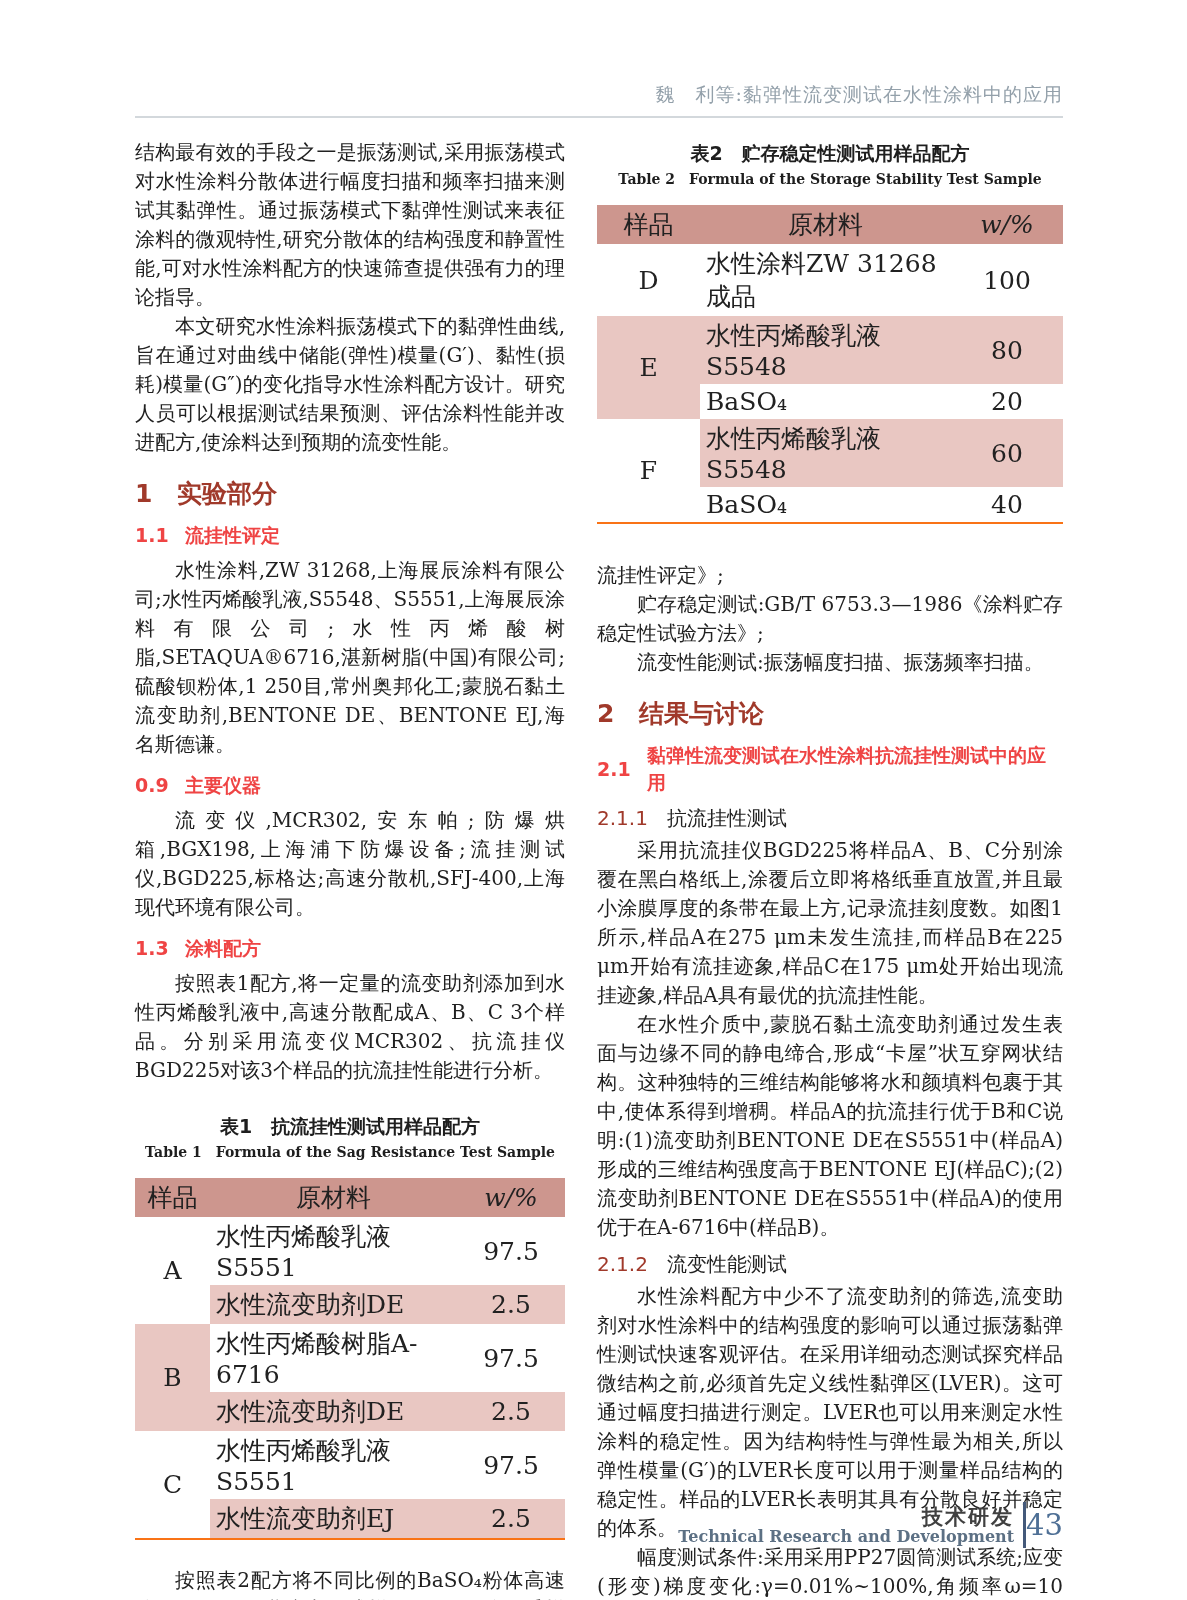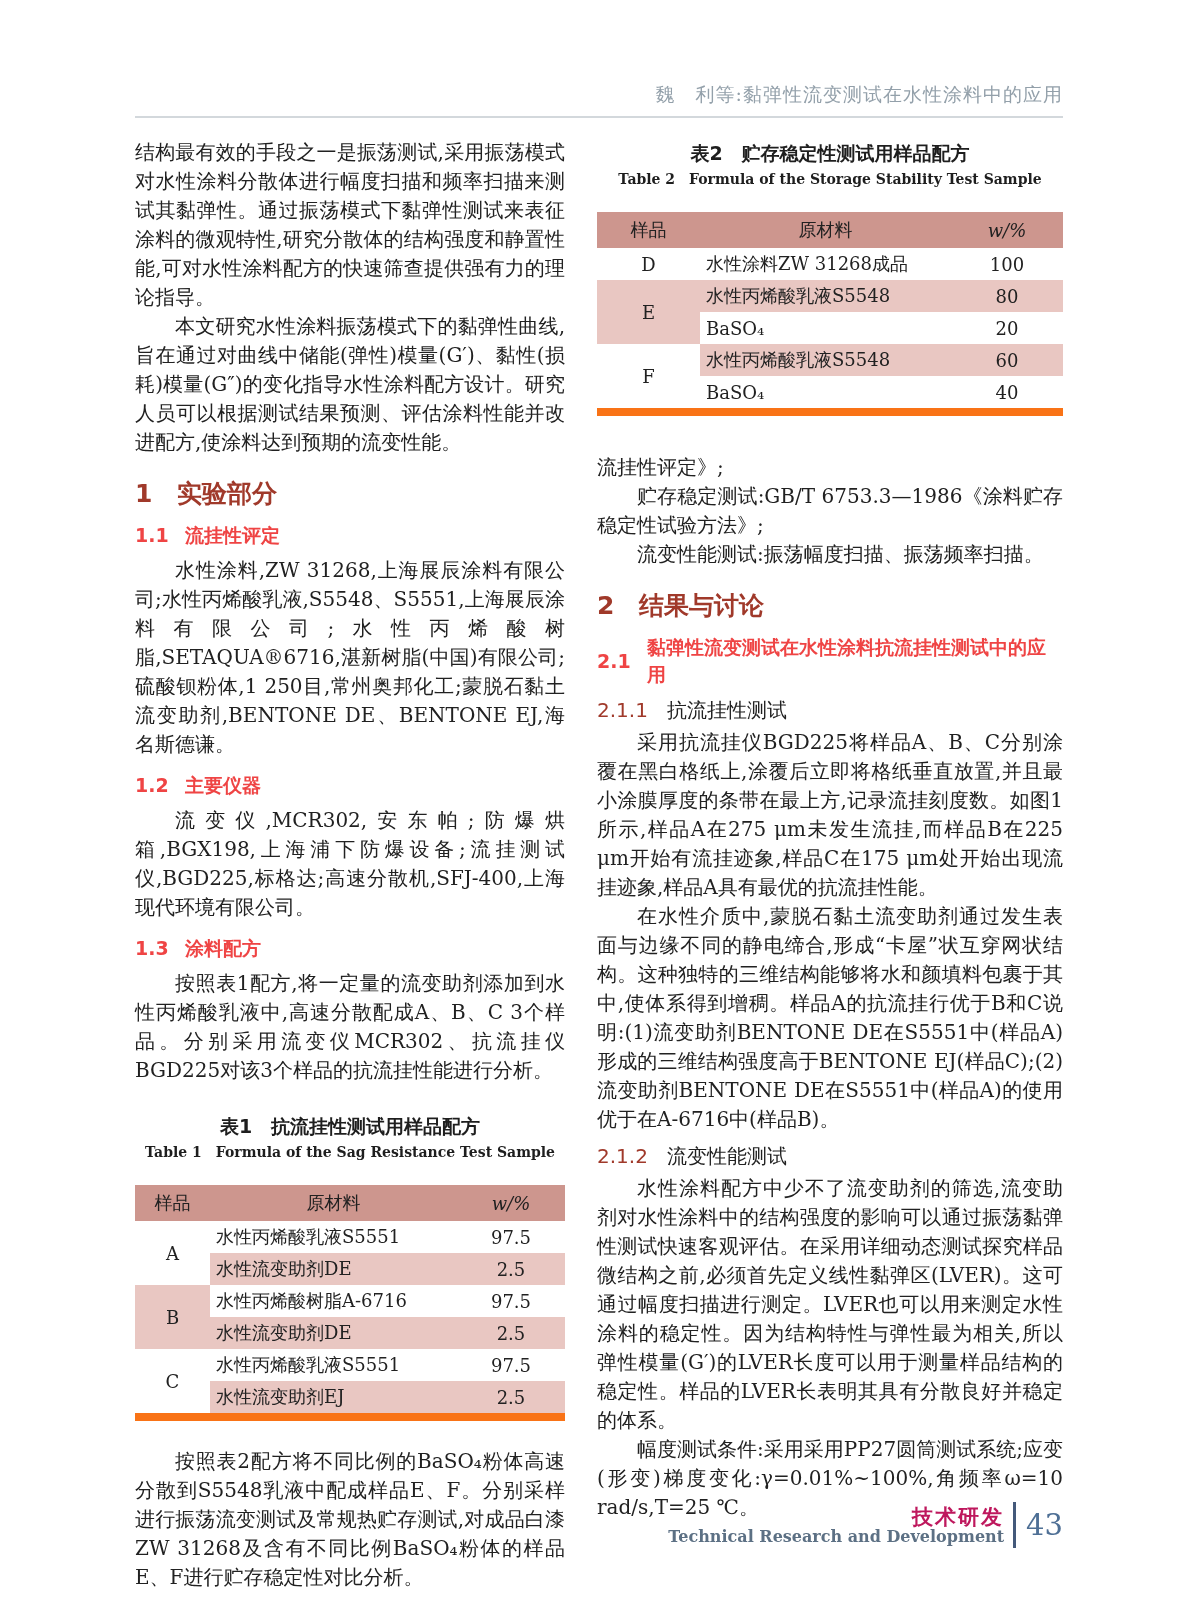--- a/index.html
+++ b/index.html
@@ -44,41 +44,41 @@
         font-size:20px; line-height:28px; }
   .h3 .num { width:70px; flex-shrink:0; color:#a0392a;
              font-family:"DejaVu Sans","Liberation Sans",sans-serif; }
   .h3 .title { color:#212121; }
 
   
   .tcap-zh { text-align:center; font-family:"DejaVu Sans","Liberation Sans",sans-serif;
              font-weight:bold; font-size:19px; line-height:26px; color:#1e1e1e; }
   .tcap-en { text-align:center; font-weight:bold; font-size:14px; line-height:27px; color:#1e1e1e; }
   .tcap-zh.mt-table { margin-top:28px; }
-  .ftable { width:100%; border-collapse:collapse; margin-top:19px; font-size:18px;
-            border-bottom:8px solid #f97316; }
+  .ftable { width:100%; border-collapse:collapse; margin-top:12px; font-size:25px;
+            border-bottom:2px solid #f97316; }
   .ftable td { padding:3px 6px; height:26px; vertical-align:middle; }
   .c-dark  { background:#cd968e; }
   .c-pink  { background:#e9c7c2; }
   .c-white { background:#ffffff; }
   .center { text-align:center; }
   .mat { text-align:left; padding-left:14px; }
   .ital { font-style:italic; }
   .thead td { height:30px; }
   .t1 .col-sample { width:75px; }  .t1 .col-value { width:108px; }
   .t2 .col-sample { width:103px; } .t2 .col-value { width:112px; }
 
   
   .footer { position:absolute; right:124px; bottom:52px; display:flex; align-items:center; }
   .footer-text { text-align:right; padding-right:9px; }
   .footer-zh { font-family:"DejaVu Sans","Liberation Sans",sans-serif; font-weight:bold;
-               font-size:21px; line-height:23px; color:#be185d; letter-spacing:2px; }
+               font-size:21px; line-height:23px; color:#404040; letter-spacing:2px; }
   .footer-en { font-size:16px; line-height:16px; color:#5c7084; font-weight:bold; }
   .footer-bar { width:3px; height:46px; background:#44597a; flex-shrink:0; }
-  .footer-page { font-size:29px; color:#4e6f95; padding-left:10px; }
+  .footer-page { font-size:29px; color:#4e6f95; padding-left:0; }
 </style>
 </head>
 <body>
 
 <div class="page">
 
   <div class="running-head">魏　利等:黏弹性流变测试在水性涂料中的应用</div>
   <div class="head-rule"></div>
 
   <div class="columns">
@@ -92,21 +92,21 @@
         <span>实验部分</span>
       </div>
 
       <div class="h2">
         <span class="num">1.1</span>
         <span>流挂性评定</span>
       </div>
       <p class="body indent">水性涂料,ZW 31268,上海展辰涂料有限公司;水性丙烯酸乳液,S5548、S5551,上海展辰涂料有限公司;水性丙烯酸树脂,SETAQUA®6716,湛新树脂(中国)有限公司;硫酸钡粉体,1 250目,常州奥邦化工;蒙脱石黏土流变助剂,BENTONE DE、BENTONE EJ,海名斯德谦。</p>
 
       <div class="h2">
-        <span class="num">1.2</span>
+        <span class="num">0.9</span>
         <span>主要仪器</span>
       </div>
       <p class="body indent">流变仪,MCR302,安东帕;防爆烘箱,BGX198,上海浦下防爆设备;流挂测试仪,BGD225,标格达;高速分散机,SFJ-400,上海现代环境有限公司。</p>
 
       <div class="h2">
         <span class="num">1.3</span>
         <span>涂料配方</span>
       </div>
       <p class="body indent">按照表1配方,将一定量的流变助剂添加到水性丙烯酸乳液中,高速分散配成A、B、C 3个样品。分别采用流变仪MCR302、抗流挂仪BGD225对该3个样品的抗流挂性能进行分析。</p>
 

